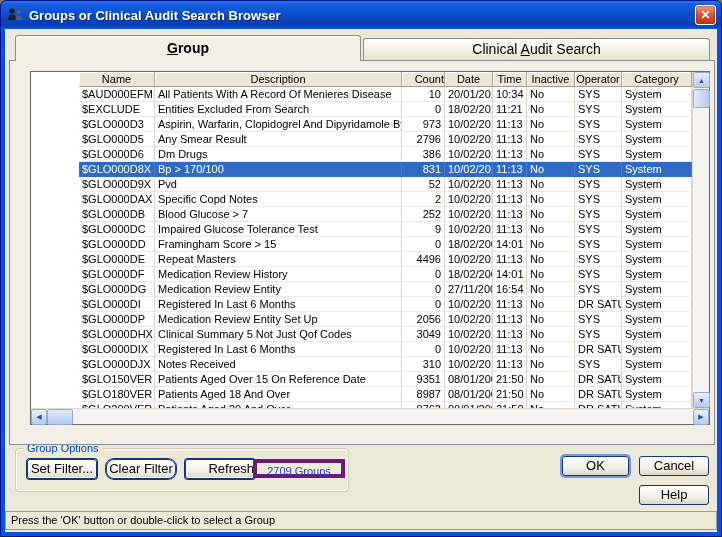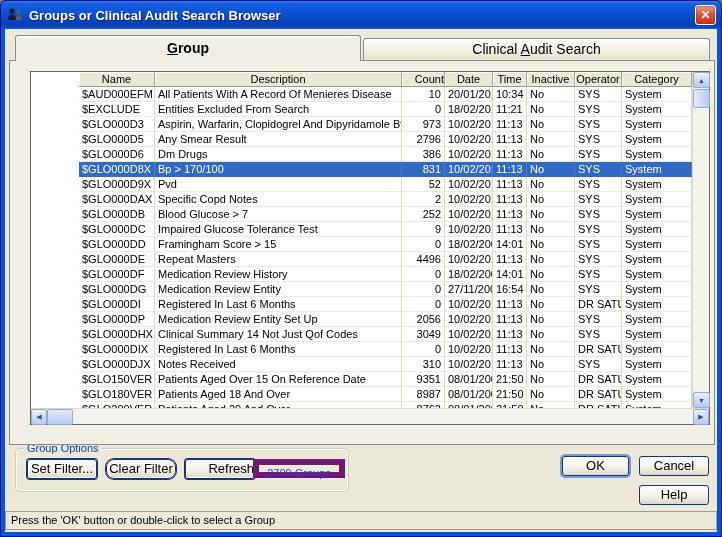--- a/index.html
+++ b/index.html
@@ -106,21 +106,21 @@
     position:absolute; height:20px; font-size:13px;
     background:linear-gradient(180deg,#FFFFFF,#F2F0E6 60%,#DDD9C8);
     border:1px solid #16337E; border-radius:3px; text-align:center; line-height:18px; cursor:pointer;
   }
   .heavy { box-shadow:0 0 0 1px #16337E, inset 0 0 0 1px #FBFAF4; }
   .btn-setfilter { left:11px; top:10px; width:70px; }
   .btn-clearfilter { left:90px; top:10px; width:70px;border-radius:8px; }
   .btn-refresh { left:169px; top:10px; width:70px;text-align:right; }
   .count-box {
     position:absolute; left:248px; top:430px; width:92px; height:19px;
-    background:#EDEBDC; border:6px solid #701a75;
+    background:#EDEBDC; border:4px solid #701a75;
     font-size:11px; color:#2B3BCB; text-align:center; line-height:17px;
   }
   .btn-ok { left:557px; top:427px; width:67px; box-shadow:0 0 0 2px #6F9BE0; }
   .btn-cancel { left:634px; top:427px; width:70px; }
   .btn-help { left:634px; top:456px; width:70px; }
   
   .statusbar {
     position:absolute; left:0; right:0; top:482px; height:19px;
     background:#ECE9D8; border:1px solid #9D9B8E;
     font-size:11px; line-height:17px; padding:0 5px; color:#000;
@@ -316,21 +316,21 @@
                 <div class="tcell c1">Medication Review Entity Set Up</div>
                 <div class="tcell c2">2056</div>
                 <div class="tcell c3">10/02/2010</div>
                 <div class="tcell c4">11:13</div>
                 <div class="tcell c5">No</div>
                 <div class="tcell c6">SYS</div>
                 <div class="tcell c7">System</div>
               </div>
               <div class="trow">
                 <div class="tcell c0">$GLO000DHX</div>
-                <div class="tcell c1">Clinical Summary 14 Not Just Qof Codes</div>
+                <div class="tcell c1">Clinical Summary 5 Not Just Qof Codes</div>
                 <div class="tcell c2">3049</div>
                 <div class="tcell c3">10/02/2010</div>
                 <div class="tcell c4">11:13</div>
                 <div class="tcell c5">No</div>
                 <div class="tcell c6">SYS</div>
                 <div class="tcell c7">System</div>
               </div>
               <div class="trow">
                 <div class="tcell c0">$GLO000DIX</div>
                 <div class="tcell c1">Registered In Last 6 Months</div>

